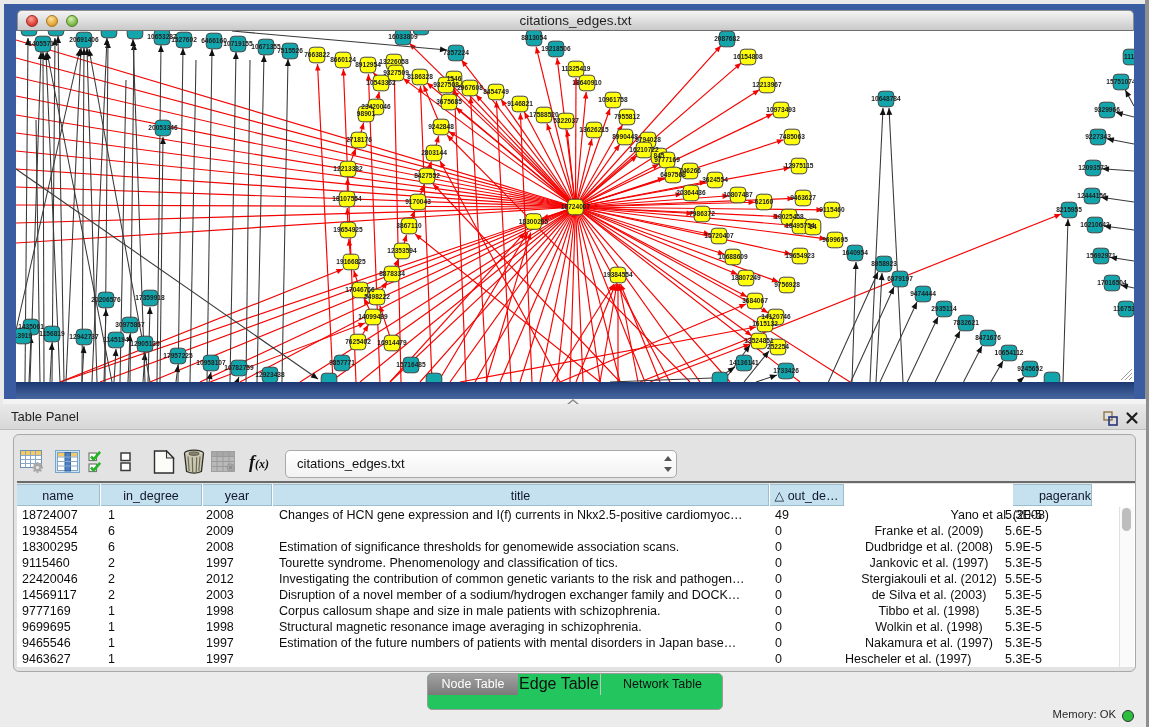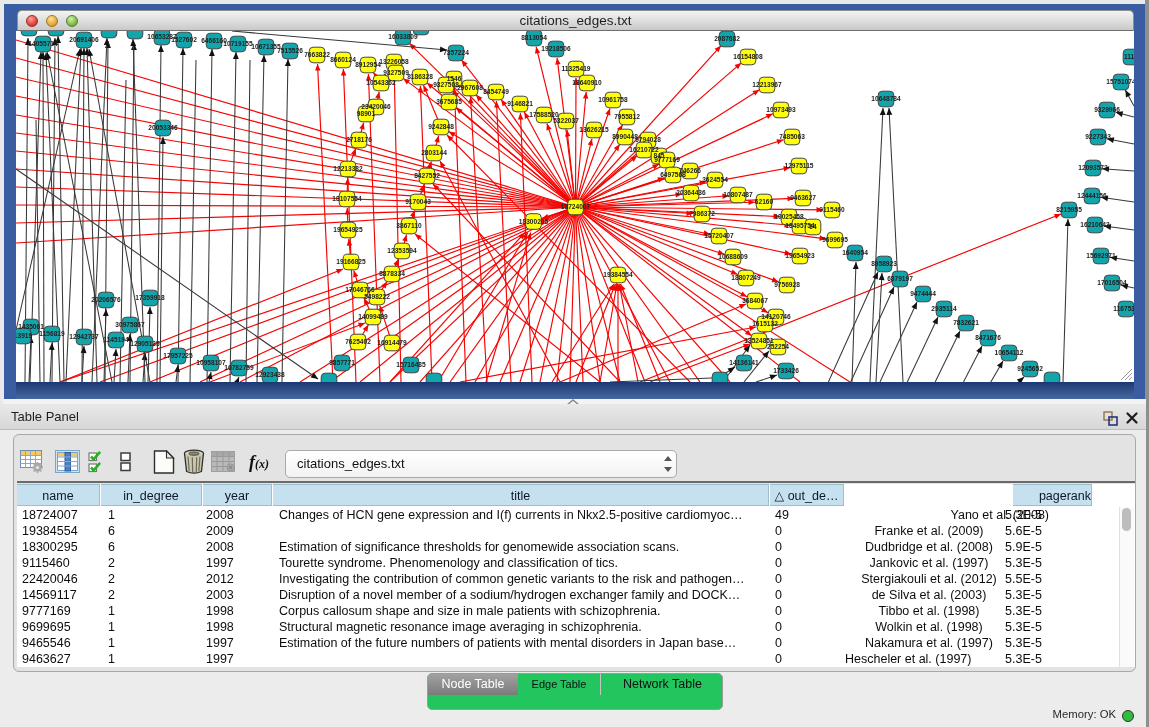--- a/index.html
+++ b/index.html
@@ -833,17 +833,17 @@
 <span style="position:absolute;left:828px;width:168px;text-align:left">Hescheler et al. (1997)</span>
 <span style="position:absolute;left:988px">5.3E-5</span>
     </div>
   </div>
 
 <div style="position:absolute;left:1119px;top:507px;width:15px;height:160px;background:#fafafa;border-left:1px solid #e0e0e0"></div>
 <div style="position:absolute;left:1122px;top:508px;width:9px;height:23px;background:#bdbdbd;border-radius:5px"></div>
 
 <div style="position:absolute;left:427px;top:673px;width:296px;height:37px;border:1px solid #9b9b9b;border-radius:5px;background:#22c55e;overflow:hidden">
 <div style="position:absolute;left:0;top:0;width:90px;height:21px;background:linear-gradient(#a2a2a2,#7a7a7a);color:#fff;text-align:center;line-height:20px;font-size:12.5px">Node Table</div>
-<div style="position:absolute;left:90px;top:0;width:83px;height:21px;border-right:1px solid #c4c4c4;color:#111;text-align:center;line-height:20px;font-size:11px">Edge Table</div>
+<div style="position:absolute;left:90px;top:0;width:83px;height:21px;border-right:1px solid #c4c4c4;color:#111;text-align:center;line-height:20px;font-size:16px">Edge Table</div>
 <div style="position:absolute;left:173px;top:0;width:123px;height:21px;color:#111;text-align:center;line-height:20px;font-size:12.5px">Network Table</div>
 </div>
 
 <div style="position:absolute;left:1044px;top:708px;width:72px;text-align:right;font-size:11.3px;color:#2a2a2a">Memory: OK</div>
 <div style="position:absolute;left:1122px;top:710px;width:12px;height:12px;border-radius:6px;background:#2dbe3e;border:1.3px solid #333"></div>
 </body></html>

